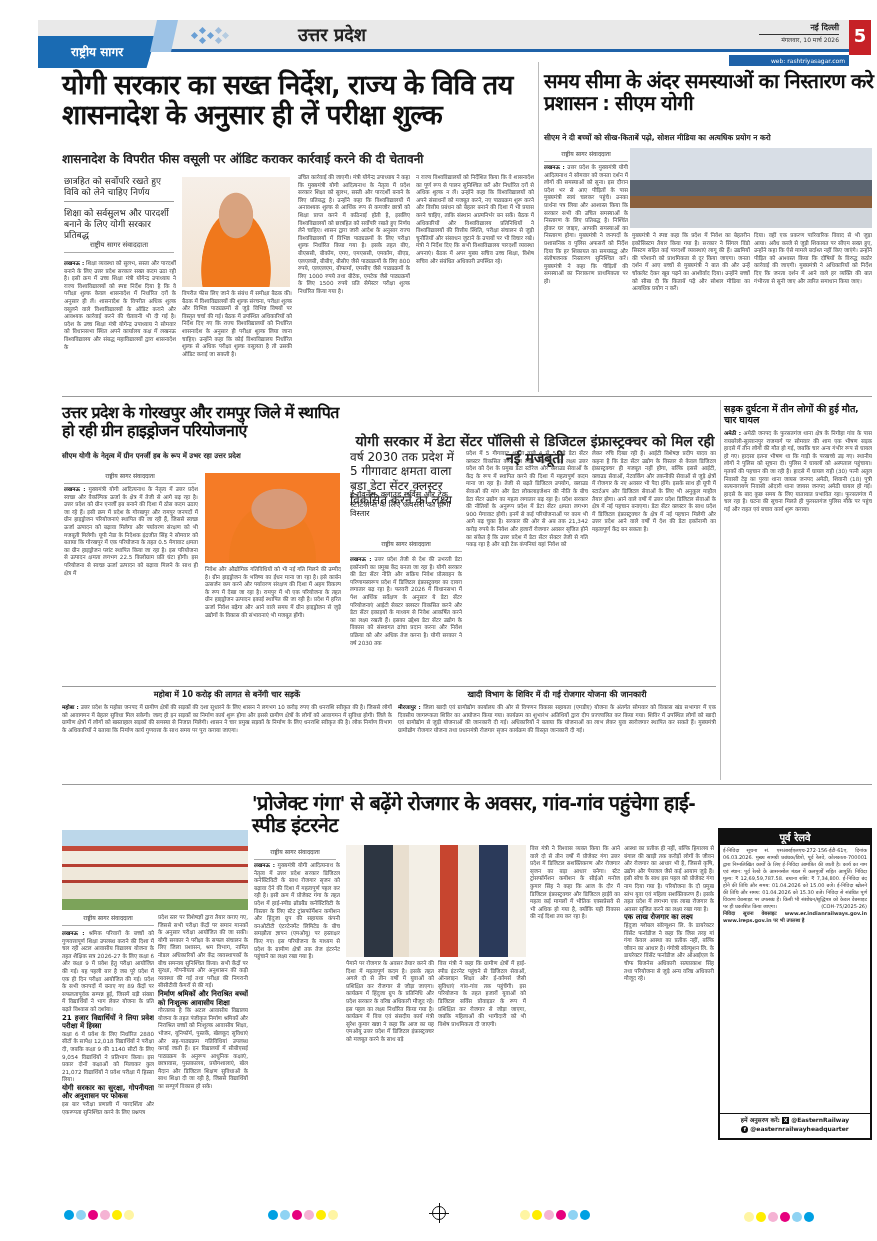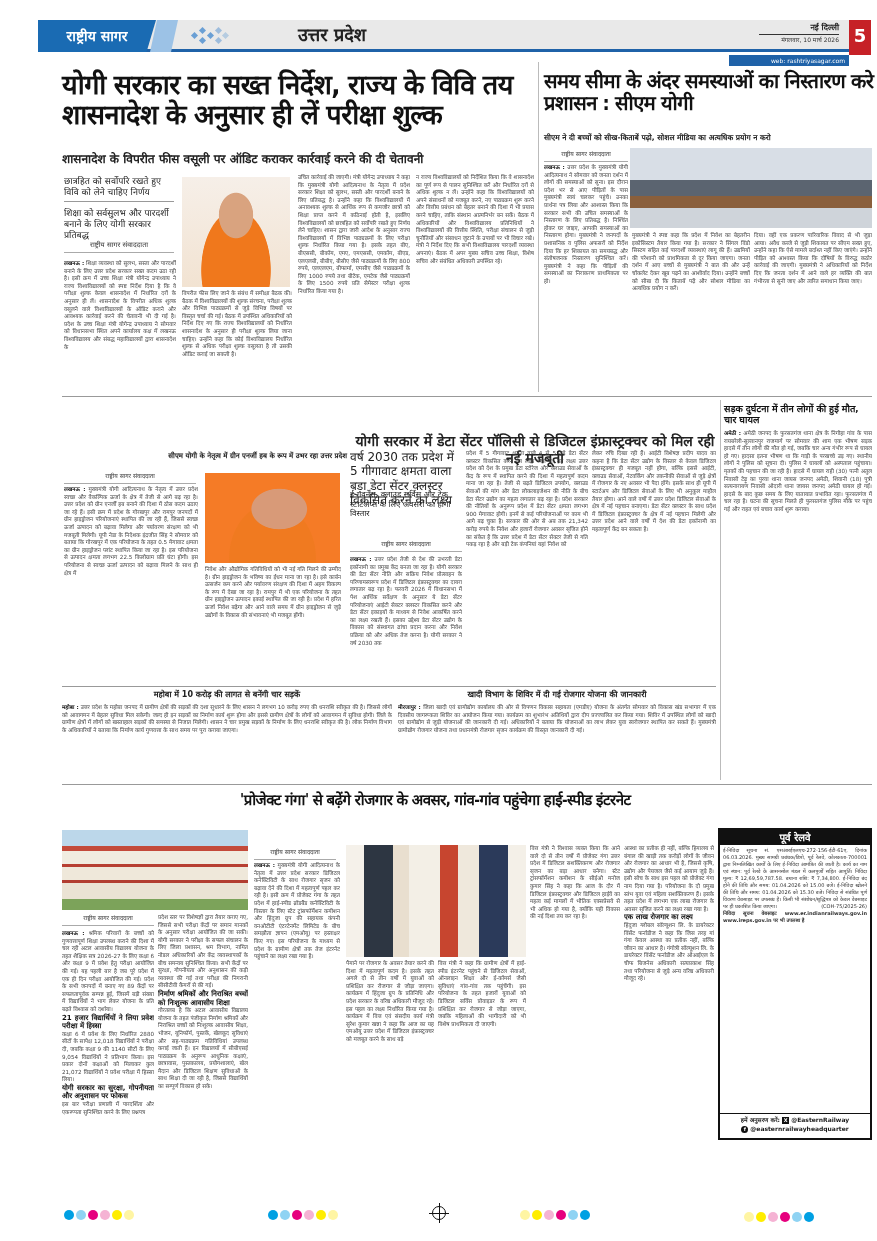--- a/index.html
+++ b/index.html
@@ -2,21 +2,21 @@
 <html><head>
 <meta charset="utf-8">
 <style>
   * { box-sizing: border-box; margin: 0; padding: 0; }
   html, body { width: 877px; height: 1241px; background: #fff; overflow: hidden; }
   body { font-family: "DejaVu Sans", sans-serif; color: #1a1a1a; position: relative; }
   .page { position: absolute; left: 0; top: 0; width: 877px; height: 1241px; }
 
   
   .mast { position: absolute; left: 38px; top: 20px; width: 833px; height: 32px; background: #e9e9e9; border-bottom: 3px solid #1f62a8; }
-  .mast-brand { position: absolute; left: 0; top: 0; width: 118px; height: 32px; background: #1a6bb3; color: #fff; font-family: "DejaVu Serif", serif; font-weight: bold; font-size: 14px; line-height: 32px; text-align: center; clip-path: polygon(0 0, 100% 0, 92% 100%, 0 100%); }
+  .mast-brand { position: absolute; left: 0; top: 16px; width: 118px; height: 32px; background: #1a6bb3; color: #fff; font-family: "DejaVu Serif", serif; font-weight: bold; font-size: 12px; line-height: 32px; text-align: center; clip-path: polygon(0 0, 100% 0, 92% 100%, 0 100%); }
   .mast-stripe { position: absolute; left: 112px; top: 0; width: 28px; height: 32px; background: #9cc2e6; clip-path: polygon(25% 0, 100% 0, 75% 100%, 0 100%); }
   .mast-dots { position: absolute; left: 152px; top: 5px; width: 40px; height: 22px; }
   .mast-dots span { position: absolute; width: 5px; height: 5px; background: #6a9fd4; transform: rotate(45deg); }
   .mast-section { position: absolute; left: 260px; top: 0; width: 300px; text-align: left; font-family: "DejaVu Serif", serif; font-weight: bold; font-size: 18px; line-height: 30px; color: #222; }
   .mast-city { position: absolute; right: 32px; top: 2px; width: 80px; text-align: right; font-size: 8px; font-weight: bold; color: #222; border-bottom: 1px solid #333; line-height: 12px; }
   .mast-date { position: absolute; right: 32px; top: 15px; width: 90px; text-align: right; font-size: 6px; color: #333; line-height: 10px; }
   .mast-page { position: absolute; right: 0; top: 0; width: 22px; height: 35px; background: #c62127; color: #fff; font-weight: bold; font-size: 18px; text-align: center; line-height: 32px; }
   .mast-web { position: absolute; right: 22px; top: 35px; width: 120px; height: 11px; background: #1f62a8; color: #fff; font-size: 6px; text-align: right; padding-right: 4px; line-height: 11px; }
 
   .hl { position: absolute; font-family: "DejaVu Sans Condensed", "DejaVu Sans", sans-serif; font-weight: bold; color: #111; letter-spacing: -0.5px; line-height: 1.12; }
@@ -83,21 +83,22 @@
   <div class="hl" style="left:544px;top:70px;width:330px;font-size:20px;">समय सीमा के अंदर समस्याओं का निस्तारण करे प्रशासन : सीएम योगी</div>
   <div class="sub" style="left:544px;top:133px;width:330px;font-size:7.5px;">सीएम ने दी बच्चों को सीख-किताबें पढ़ो, सोशल मीडिया का अत्यधिक प्रयोग न करो</div>
   <div class="byline" style="left:544px;top:150px;width:84px;font-size:6px;">राष्ट्रीय सागर संवाददाता</div>
   <div class="photo meet-photo" style="left:630px;top:148px;width:242px;height:80px;"></div>
   <div class="body" style="left:544px;top:164px;width:84px;height:228px;"><b>लखनऊ :</b> <span>उत्तर प्रदेश के मुख्यमंत्री योगी आदित्यनाथ ने सोमवार को जनता दर्शन में लोगों की समस्याओं को सुना। इस दौरान प्रदेश भर से आए पीड़ितों के पास मुख्यमंत्री स्वयं चलकर पहुंचे। उनका प्रार्थना पत्र लिया और आश्वस्त किया कि सरकार सभी की उचित समस्याओं के निस्तारण के लिए प्रतिबद्ध है। निश्चिंत होकर घर जाइए, आपकी समस्याओं का निस्तारण होगा। मुख्यमंत्री ने जनपदों के प्रशासनिक व पुलिस अफसरों को निर्देश दिया कि हर शिकायत का समयबद्ध और संतोषजनक निस्तारण सुनिश्चित करें। मुख्यमंत्री ने कहा कि पीड़ितों की समस्याओं का निराकरण प्राथमिकता पर हो।</span></div>
   <div class="body" style="left:632px;top:232px;width:118px;height:160px;">मुख्यमंत्री ने स्पष्ट कहा कि प्रदेश में निवेश का बेहतरीन इकोसिस्टम तैयार किया गया है। सरकार ने सिंगल विंडो सिस्टम सहित कई पारदर्शी व्यवस्थाएं लागू की हैं। उद्यमियों की परेशानी को प्राथमिकता से दूर किया जाएगा। जनता दर्शन में आए बच्चों से मुख्यमंत्री ने बात की और उन्हें चॉकलेट देकर खूब पढ़ने का आशीर्वाद दिया। उन्होंने बच्चों को सीख दी कि किताबें पढ़ें और सोशल मीडिया का अत्यधिक प्रयोग न करें।</div>
   <div class="body" style="left:754px;top:232px;width:118px;height:160px;">दिया। वहीं एक प्रकरण पारिवारिक विवाद से भी जुड़ा आया। अवैध कब्जे से जुड़ी शिकायत पर सीएम सख्त हुए, उन्होंने कहा कि ऐसे मामले बर्दाश्त नहीं किए जाएंगे। उन्होंने पीड़ित को आश्वस्त किया कि दोषियों के विरुद्ध कठोर कार्रवाई की जाएगी। मुख्यमंत्री ने अधिकारियों को निर्देश दिए कि जनता दर्शन में आने वाले हर व्यक्ति की बात गंभीरता से सुनी जाए और त्वरित समाधान किया जाए।</div>
 
   <div class="rule-h" style="left:62px;top:396px;width:810px;"></div>
 
-  <div class="sub" style="left:62px;top:452px;width:285px;font-size:7px;text-align:right;">सीएम योगी के नेतृत्व में ग्रीन एनर्जी हब के रूप में उभर रहा उत्तर प्रदेश</div>
+  <div class="hl" style="left:62px;top:404px;width:285px;font-size:16px;">उत्तर प्रदेश के गोरखपुर और रामपुर जिले में स्थापित हो रही ग्रीन हाइड्रोजन परियोजनाएं</div>
+  <div class="sub" style="left:62px;top:452px;width:285px;font-size:7px;text-align:left;">सीएम योगी के नेतृत्व में ग्रीन एनर्जी हब के रूप में उभर रहा उत्तर प्रदेश</div>
   <div class="byline" style="left:64px;top:472px;width:132px;font-size:6px;">राष्ट्रीय सागर संवाददाता</div>
   <div class="photo yogi-photo2" style="left:205px;top:473px;width:135px;height:90px;"></div>
   <div class="body" style="left:64px;top:486px;width:134px;height:196px;"><b>लखनऊ :</b> <span>मुख्यमंत्री योगी आदित्यनाथ के नेतृत्व में उत्तर प्रदेश स्वच्छ और वैकल्पिक ऊर्जा के क्षेत्र में तेजी से आगे बढ़ रहा है। उत्तर प्रदेश को ग्रीन एनर्जी हब बनाने की दिशा में ठोस कदम उठाए जा रहे हैं। इसी क्रम में प्रदेश के गोरखपुर और रामपुर जनपदों में ग्रीन हाइड्रोजन परियोजनाएं स्थापित की जा रही हैं, जिससे स्वच्छ ऊर्जा उत्पादन को बढ़ावा मिलेगा और पर्यावरण संरक्षण को भी मजबूती मिलेगी। यूपी नेडा के निदेशक इंद्रजीत सिंह ने सोमवार को बताया कि गोरखपुर में एक परियोजना के तहत 0.5 मेगावाट क्षमता का ग्रीन हाइड्रोजन प्लांट स्थापित किया जा रहा है। इस परियोजना से उत्पादन क्षमता लगभग 22.5 किलोग्राम प्रति घंटा होगी। इस परियोजना से स्वच्छ ऊर्जा उत्पादन को बढ़ावा मिलने के साथ ही क्षेत्र में</span></div>
   <div class="body" style="left:205px;top:566px;width:136px;height:116px;">निवेश और औद्योगिक गतिविधियों को भी नई गति मिलने की उम्मीद है। ग्रीन हाइड्रोजन के भविष्य का ईंधन माना जा रहा है। इसे कार्बन उत्सर्जन कम करने और पर्यावरण संरक्षण की दिशा में अहम विकल्प के रूप में देखा जा रहा है। रामपुर में भी एक परियोजना के तहत ग्रीन हाइड्रोजन उत्पादन इकाई स्थापित की जा रही है। प्रदेश में हरित ऊर्जा निवेश बढ़ेगा और आने वाले समय में ग्रीन हाइड्रोजन से जुड़े उद्योगों के विकास की संभावनाएं भी मजबूत होंगी।</div>
 
   <div class="sub" style="left:350px;top:433px;width:370px;font-size:14px;text-align:center;">योगी सरकार में डेटा सेंटर पॉलिसी से डिजिटल इंफ्रास्ट्रक्चर को मिल रही नई मजबूती</div>
   <div class="sub" style="left:350px;top:450px;width:112px;font-size:12px;font-weight:normal;">वर्ष 2030 तक प्रदेश में 5 गीगावाट क्षमता वाला बड़ा डेटा सेंटर क्लस्टर विकसित करने का लक्ष्य</div>
   <div class="sub" style="left:350px;top:490px;width:112px;font-size:8px;font-weight:normal;">ई-गवर्नेंस, क्लाउड सर्विस और टेक स्टार्टअप्स के लिए अवसरों का होगा विस्तार</div>
   <div class="byline" style="left:350px;top:540px;width:112px;font-size:6px;">राष्ट्रीय सागर संवाददाता</div>
   <div class="body" style="left:350px;top:556px;width:112px;height:126px;"><b>लखनऊ :</b> <span>उत्तर प्रदेश तेजी से देश की उभरती डेटा इकॉनामी का प्रमुख केंद्र बनता जा रहा है। योगी सरकार की डेटा सेंटर नीति और सक्रिय निवेश प्रोत्साहन के परिणामस्वरूप प्रदेश में डिजिटल इंफ्रास्ट्रक्चर का दायरा लगातार बढ़ रहा है। फरवरी 2026 में विधानसभा में पेश आर्थिक सर्वेक्षण के अनुसार ये डेटा सेंटर परियोजनाएं आईटी सेक्टर क्लस्टर विकसित करने और डेटा सेंटर इकाइयों के माध्यम से निवेश आकर्षित करने का लक्ष्य रखती हैं। इसका उद्देश्य डेटा सेंटर उद्योग के विकास को संस्थागत ढांचा प्रदान करना और निवेश प्रक्रिया को और अधिक तेज करना है। योगी सरकार ने वर्ष 2030 तक</span></div>
@@ -114,21 +115,21 @@
   <div class="sub" style="left:398px;top:690px;width:318px;font-size:8px;text-align:center;">खादी विभाग के शिविर में दी गई रोजगार योजना की जानकारी</div>
   <div class="body" style="left:398px;top:704px;width:318px;height:76px;"><b>मीरजापुर :</b> <span>जिला खादी एवं ग्रामोद्योग कार्यालय की ओर से विपणन विकास सहायता (एमडीए) योजना के अंतर्गत सोमवार को विकास खंड सभागार में एक दिवसीय जागरूकता शिविर का आयोजन किया गया। कार्यक्रम का शुभारंभ अतिथियों द्वारा दीप प्रज्ज्वलित कर किया गया। शिविर में उपस्थित लोगों को खादी एवं ग्रामोद्योग से जुड़ी योजनाओं की जानकारी दी गई। अधिकारियों ने बताया कि योजनाओं का लाभ लेकर युवा स्वरोजगार स्थापित कर सकते हैं। मुख्यमंत्री ग्रामोद्योग रोजगार योजना तथा प्रधानमंत्री रोजगार सृजन कार्यक्रम की विस्तृत जानकारी दी गई।</span></div>
 
   <div class="rule-h" style="left:62px;top:784px;width:810px;"></div>
 
   <div class="photo school-photo" style="left:62px;top:830px;width:186px;height:80px;"></div>
   <div class="byline" style="left:62px;top:914px;width:92px;font-size:6px;">राष्ट्रीय सागर संवाददाता</div>
   <div class="body" style="left:62px;top:930px;width:92px;height:280px;"><b>लखनऊ :</b> <span>श्रमिक परिवारों के बच्चों को गुणवत्तापूर्ण शिक्षा उपलब्ध कराने की दिशा में चल रही अटल आवासीय विद्यालय योजना के तहत शैक्षिक सत्र 2026-27 के लिए कक्षा 6 और कक्षा 9 में प्रवेश हेतु परीक्षा आयोजित की गई। यह पहली बार है जब पूरे प्रदेश में एक ही दिन परीक्षा आयोजित की गई। प्रदेश के सभी जनपदों में बनाए गए 89 केंद्रों पर सफलतापूर्वक सम्पन्न हुई, जिसमें बड़ी संख्या में विद्यार्थियों ने भाग लेकर योजना के प्रति बढ़ते विश्वास को दर्शाया।</span><br><b style="font-size:7px;line-height:8px;">21 हजार विद्यार्थियों ने लिया प्रवेश परीक्षा में हिस्सा</b><br><span>कक्षा 6 में प्रवेश के लिए निर्धारित 2880 सीटों के सापेक्ष 12,018 विद्यार्थियों ने परीक्षा दी, जबकि कक्षा 9 की 1140 सीटों के लिए 9,054 विद्यार्थियों ने प्रतिभाग किया। इस प्रकार दोनों कक्षाओं को मिलाकर कुल 21,072 विद्यार्थियों ने प्रवेश परीक्षा में हिस्सा लिया।</span><br><b style="font-size:7px;line-height:8px;">योगी सरकार का सुरक्षा, गोपनीयता और अनुशासन पर फोकस</b><br><span>इस बार परीक्षा प्रणाली में पारदर्शिता और एकरूपता सुनिश्चित करने के लिए प्रश्नपत्र</span></div>
   <div class="body" style="left:158px;top:914px;width:90px;height:296px;"><span>प्रदेश स्तर पर विशेषज्ञों द्वारा तैयार कराए गए, जिससे सभी परीक्षा केंद्रों पर समान मानकों के अनुसार परीक्षा आयोजित की जा सकी। योगी सरकार ने परीक्षा के सफल संचालन के लिए जिला प्रशासन, श्रम विभाग, नामित नोडल अधिकारियों और केंद्र व्यवस्थापकों के बीच समन्वय सुनिश्चित किया। सभी केंद्रों पर सुरक्षा, गोपनीयता और अनुशासन की कड़ी व्यवस्था की गई तथा परीक्षा की निगरानी सीसीटीवी कैमरों से की गई।</span><br><b style="font-size:7px;line-height:8px;">निर्माण श्रमिकों और निराश्रित बच्चों को निःशुल्क आवासीय शिक्षा</b><br><span>गौरतलब है कि अटल आवासीय विद्यालय योजना के तहत पंजीकृत निर्माण श्रमिकों और निराश्रित बच्चों को निःशुल्क आवासीय शिक्षा, भोजन, यूनिफॉर्म, पुस्तकें, खेलकूद सुविधाएं और सह-पाठ्यक्रम गतिविधियां उपलब्ध कराई जाती हैं। इन विद्यालयों में सीबीएसई पाठ्यक्रम के अनुरूप आधुनिक कक्षाएं, छात्रावास, पुस्तकालय, प्रयोगशालाएं, खेल मैदान और डिजिटल शिक्षण सुविधाओं के साथ शिक्षा दी जा रही है, जिससे विद्यार्थियों का सम्पूर्ण विकास हो सके।</span></div>
 
-  <div class="hl" style="left:240px;top:792px;width:462px;font-size:15px;">'प्रोजेक्ट गंगा' से बढ़ेंगे रोजगार के अवसर, गांव-गांव पहुंचेगा हाई-स्पीड इंटरनेट</div>
+  <div class="hl" style="left:252px;top:792px;width:462px;font-size:20px;">'प्रोजेक्ट गंगा' से बढ़ेंगे रोजगार के अवसर, गांव-गांव पहुंचेगा हाई-स्पीड इंटरनेट</div>
   <div class="byline" style="left:254px;top:848px;width:82px;font-size:6px;">राष्ट्रीय सागर संवाददाता</div>
   <div class="photo mou-photo" style="left:346px;top:845px;width:180px;height:112px;"></div>
   <div class="body" style="left:254px;top:862px;width:86px;height:348px;"><b>लखनऊ :</b> <span>मुख्यमंत्री योगी आदित्यनाथ के नेतृत्व में उत्तर प्रदेश सरकार डिजिटल कनेक्टिविटी के साथ रोजगार सृजन को बढ़ावा देने की दिशा में महत्वपूर्ण पहल कर रही है। इसी क्रम में प्रोजेक्ट गंगा के तहत प्रदेश में हाई-स्पीड ब्रॉडबैंड कनेक्टिविटी के विस्तार के लिए स्टेट ट्रांसफॉर्मेशन कमीशन और हिंदुजा ग्रुप की सहायक कंपनी वनओटीटी एंटरटेनमेंट लिमिटेड के बीच समझौता ज्ञापन (एमओयू) पर हस्ताक्षर किए गए। इस परियोजना के माध्यम से प्रदेश के ग्रामीण क्षेत्रों तक तेज इंटरनेट पहुंचाने का लक्ष्य रखा गया है।</span></div>
   <div class="body" style="left:346px;top:960px;width:88px;height:250px;">पैमाने पर रोजगार के अवसर तैयार करने की दिशा में महत्वपूर्ण कदम है। इसके तहत अगले दो से तीन वर्षों में युवाओं को प्रशिक्षित कर रोजगार से जोड़ा जाएगा। कार्यक्रम में हिंदुजा ग्रुप के प्रतिनिधि और प्रदेश सरकार के वरिष्ठ अधिकारी मौजूद रहे। इस पहल का लक्ष्य निर्धारित किया गया है। कार्यक्रम में वित्त एवं संसदीय कार्य मंत्री सुरेश कुमार खन्ना ने कहा कि आज का यह एमओयू उत्तर प्रदेश में डिजिटल इंफ्रास्ट्रक्चर को मजबूत करने के साथ बड़े</div>
   <div class="body" style="left:438px;top:960px;width:88px;height:250px;">वित्त मंत्री ने कहा कि ग्रामीण क्षेत्रों में हाई-स्पीड इंटरनेट पहुंचने से डिजिटल सेवाओं, ऑनलाइन शिक्षा और ई-कॉमर्स जैसी सुविधाएं गांव-गांव तक पहुंचेंगी। इस परियोजना के तहत हजारों युवाओं को डिजिटल सर्विस प्रोवाइडर के रूप में प्रशिक्षित कर रोजगार से जोड़ा जाएगा, जबकि महिलाओं की भागीदारी को भी विशेष प्राथमिकता दी जाएगी।</div>
   <div class="body" style="left:530px;top:845px;width:90px;height:365px;">वित्त मंत्री ने विश्वास व्यक्त किया कि आने वाले दो से तीन वर्षों में प्रोजेक्ट गंगा उत्तर प्रदेश में डिजिटल सशक्तिकरण और रोजगार सृजन का बड़ा आधार बनेगा। स्टेट ट्रांसफॉर्मेशन कमीशन के सीईओ मनोज कुमार सिंह ने कहा कि आज के दौर में डिजिटल इंफ्रास्ट्रक्चर और डिजिटल हाईवे का महत्व कई मामलों में भौतिक एक्सप्रेसवे से भी अधिक हो गया है, क्योंकि यही विकास की नई दिशा तय कर रहा है।</div>
   <div class="body" style="left:624px;top:845px;width:90px;height:365px;"><span>आस्था का प्रतीक ही नहीं, बल्कि हिमालय से बंगाल की खाड़ी तक करोड़ों लोगों के जीवन और रोजगार का आधार भी है, जिससे कृषि, उद्योग और पेयजल जैसे कई आयाम जुड़े हैं। इसी सोच के साथ इस पहल को प्रोजेक्ट गंगा नाम दिया गया है। परियोजना के दो प्रमुख स्तंभ युवा एवं महिला सशक्तिकरण हैं। इसके तहत प्रदेश में लगभग एक लाख रोजगार के अवसर सृजित करने का लक्ष्य रखा गया है।</span><br><b style="font-size:7px;line-height:8px;">एक लाख रोजगार का लक्ष्य</b><br><span>हिंदुजा ग्लोबल सॉल्यूशन लि. के डायरेक्टर विंसेंट फर्नांडीज ने कहा कि जिस तरह मां गंगा केवल आस्था का प्रतीक नहीं, बल्कि जीवन का आधार है। गंगोत्री सॉल्यूशन लि. के डायरेक्टर विंसेंट फर्नांडीज और ओआईएल के चीफ बिजनेस अधिकारी सत्यप्रकाश सिंह तथा परियोजना से जुड़े अन्य वरिष्ठ अधिकारी मौजूद रहे।</span></div>
 
   <div class="rail-box">
     <div class="rail-head">पूर्व रेलवे</div>

